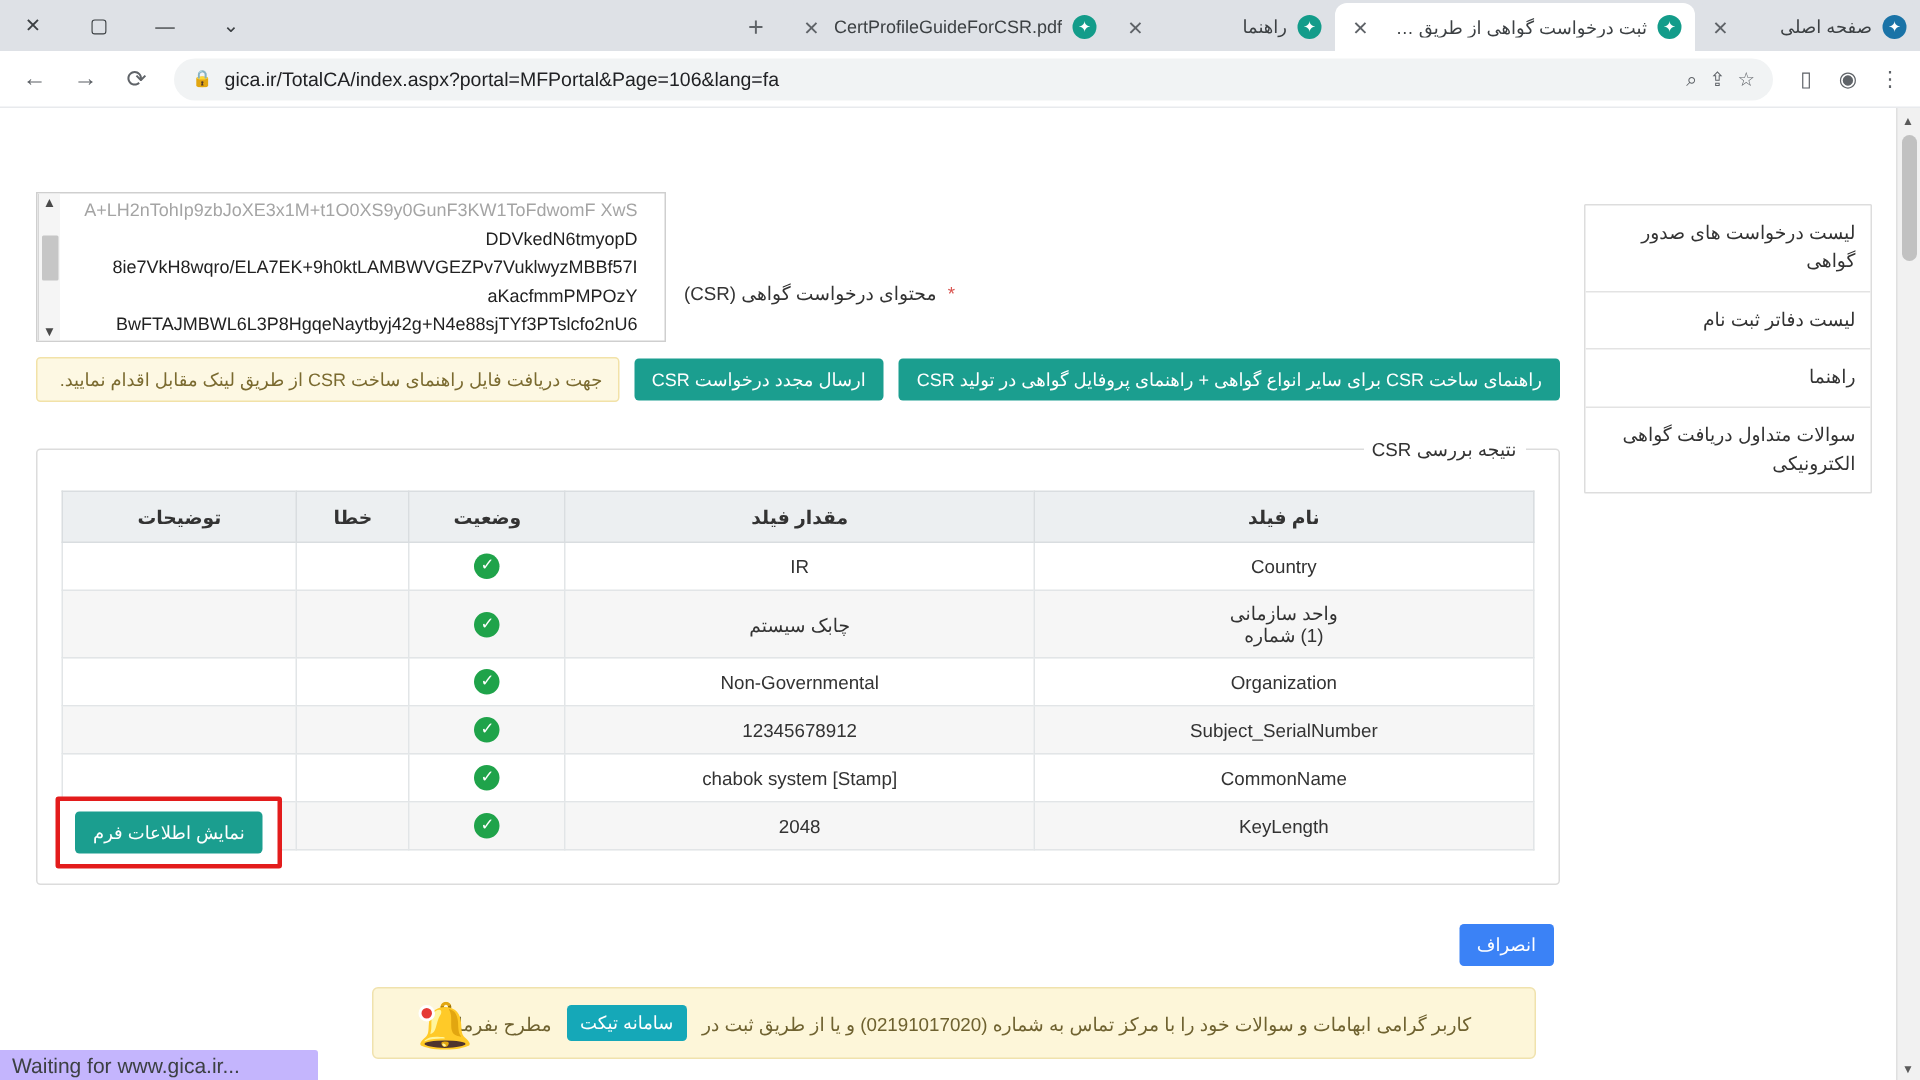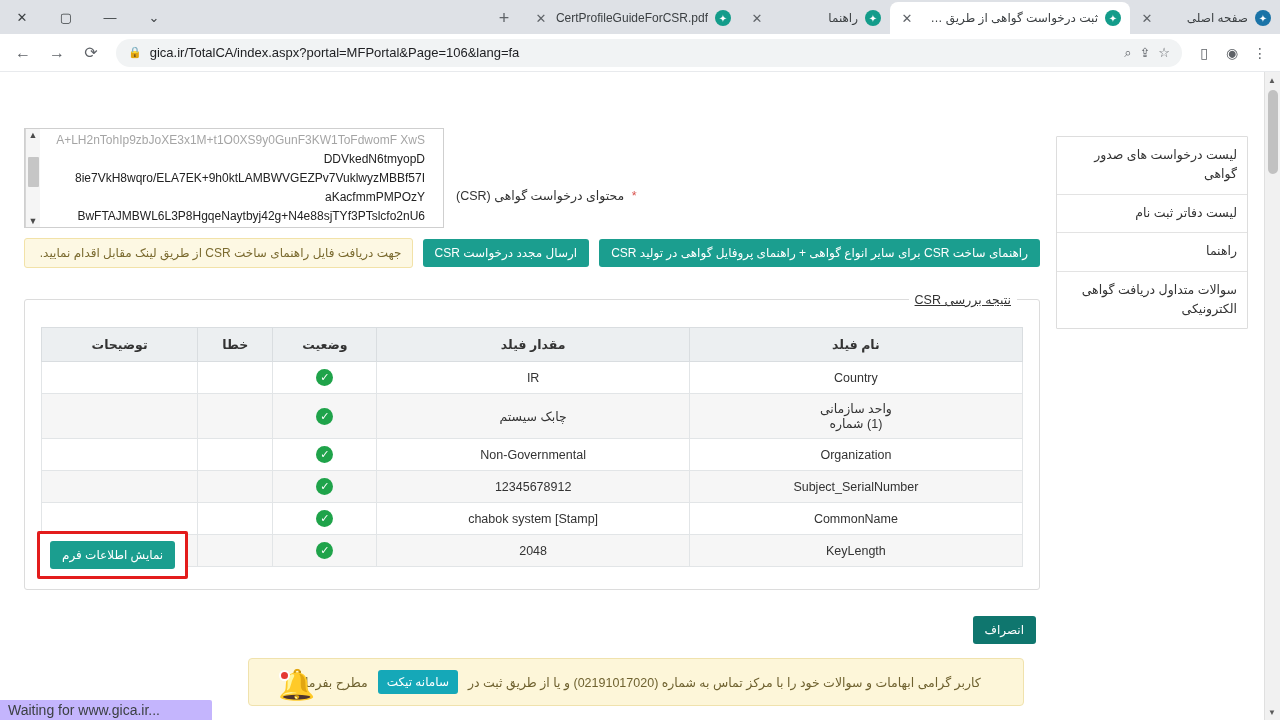--- a/index.html
+++ b/index.html
@@ -218,21 +218,21 @@
     border: none;
     border-radius: 3px;
     font-size: 12px;
     color: #fff;
     padding: 7px 12px;
     cursor: pointer;
     white-space: nowrap;
     font-family: "Liberation Sans", "DejaVu Sans", sans-serif;
   }
   .btn-teal { background: #1b9e8f; }
-  .btn-red { background: #0f766e; }
+  .btn-red { background: #3b82f6; }
   .hint-note {
     flex: 1 1 auto;
     background: #fdf8e3;
     border: 1px solid #f2e2a8;
     color: #7a6a2f;
     font-size: 12px;
     padding: 7px 10px;
     border-radius: 3px;
     text-align: right;
   }
@@ -242,21 +242,20 @@
     border: 1px solid #dcdcdc;
     border-radius: 3px;
     padding: 14px 16px 22px 16px;
     position: relative;
   }
   fieldset.result legend {
     font-size: 12.5px;
     color: #333;
     padding: 0 6px;
     margin-right: 6px;
-    text-decoration: underline;
   }
 
   table.csrtable {
     width: 100%;
     border-collapse: collapse;
     font-size: 12.5px;
     color: #333;
     margin-top: 6px;
   }
   table.csrtable th {

